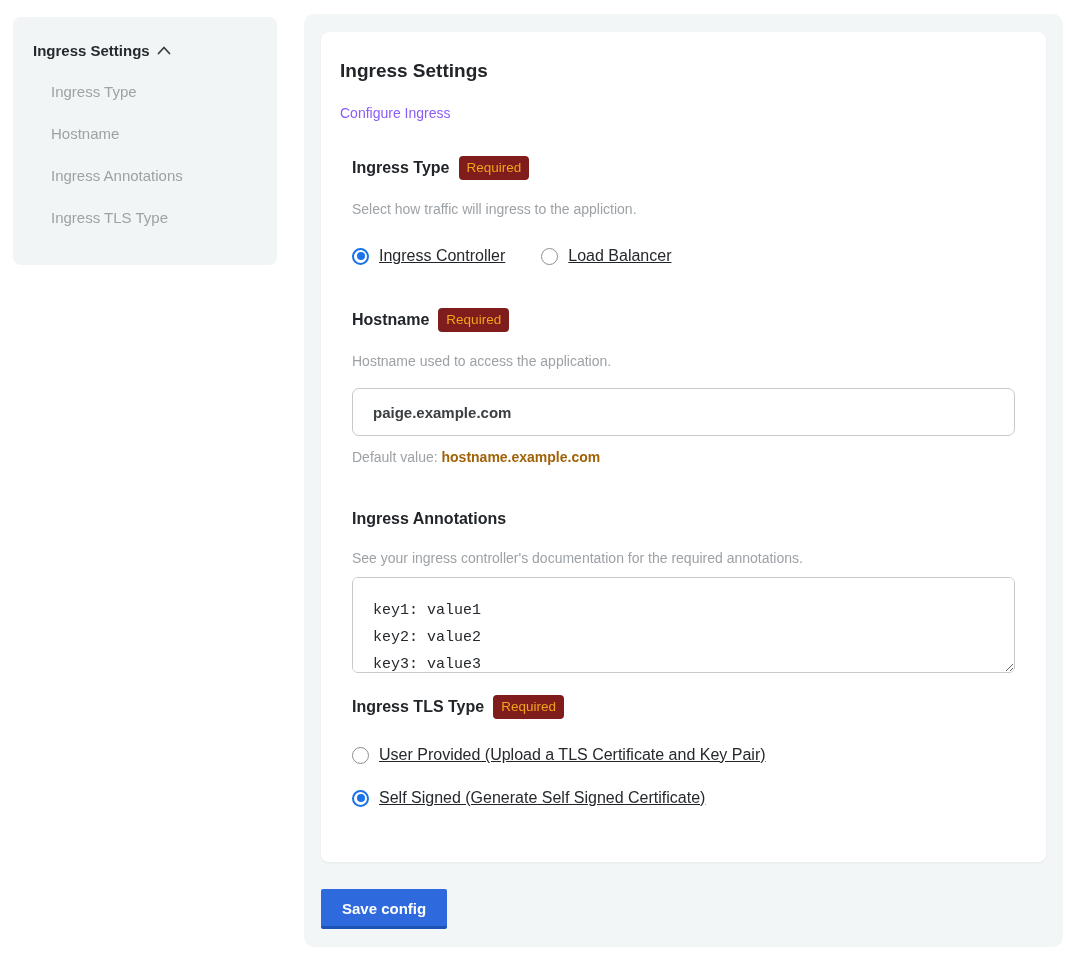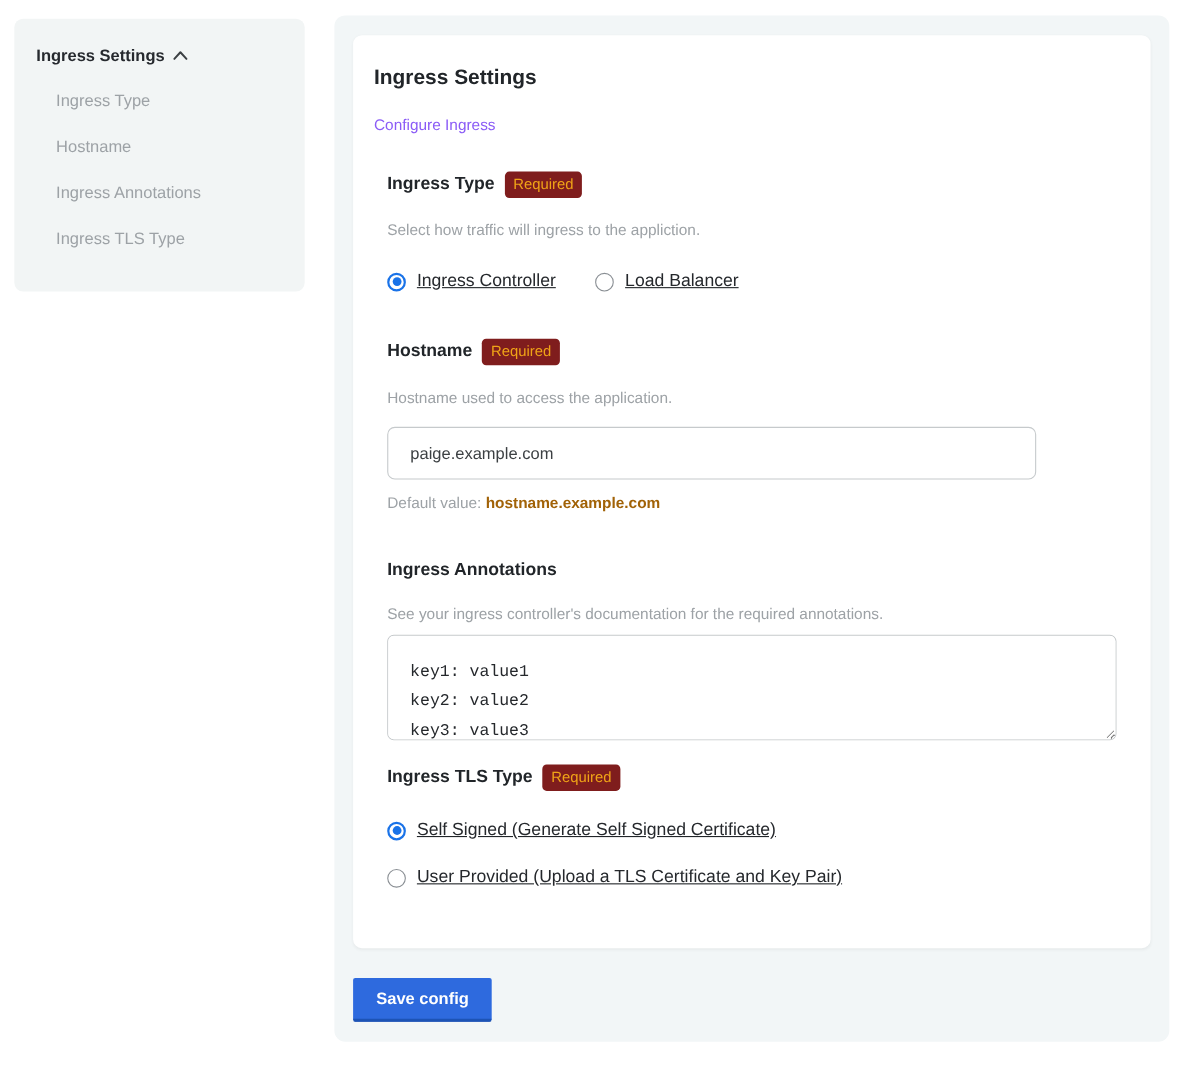--- a/index.html
+++ b/index.html
@@ -142,30 +142,31 @@
     background: #1a73e8;
   }
   .radio-label { font-size: 16px; color: #25282c; line-height: 20px; }
 
   .radio-stack { margin-top: 26px; }
   .radio-stack .radio-option + .radio-option { margin-top: 23px; }
 
   
   .text-input {
     margin-top: 18px;
-    width: 590px; height: 48px;
+    width: 663px; height: 48px;
     border: 1px solid #c6cacc;
     border-radius: 7px;
     padding: 0 20px;
     font-family: "Liberation Sans", sans-serif;
     font-size: 15px;
     color: #3c4043;
     background: #ffffff;
     outline: none;
     display: block;
+    font-weight: bold;
   }
   .default-line {
     margin-top: 13px;
     font-size: 14px;
     color: #9da2a6;
   }
   .default-link {
     font-weight: bold;
     color: #a16207;
     cursor: pointer;
@@ -265,25 +266,25 @@
 key3: value3</textarea>
     </div>
 
     <div class="section sec-4">
       <div class="section-head">
         <span class="section-label">Ingress TLS Type</span>
         <span class="badge">Required</span>
       </div>
       <div class="radio-stack">
         <label class="radio-option">
+          <input type="radio" name="tls-type" style="">
+          <span class="radio-label">User Provided (Upload a TLS Certificate and Key Pair)</span>
+        </label>
+        <label class="radio-option">
           <input type="radio" name="tls-type" checked="" style="">
           <span class="radio-label">Self Signed (Generate Self Signed Certificate)</span>
         </label>
-        <label class="radio-option">
-          <input type="radio" name="tls-type" style="">
-          <span class="radio-label">User Provided (Upload a TLS Certificate and Key Pair)</span>
-        </label>
       </div>
     </div>
   </section>
 
   <button class="save-btn">Save config</button>
 </main>
 
 </body></html>

